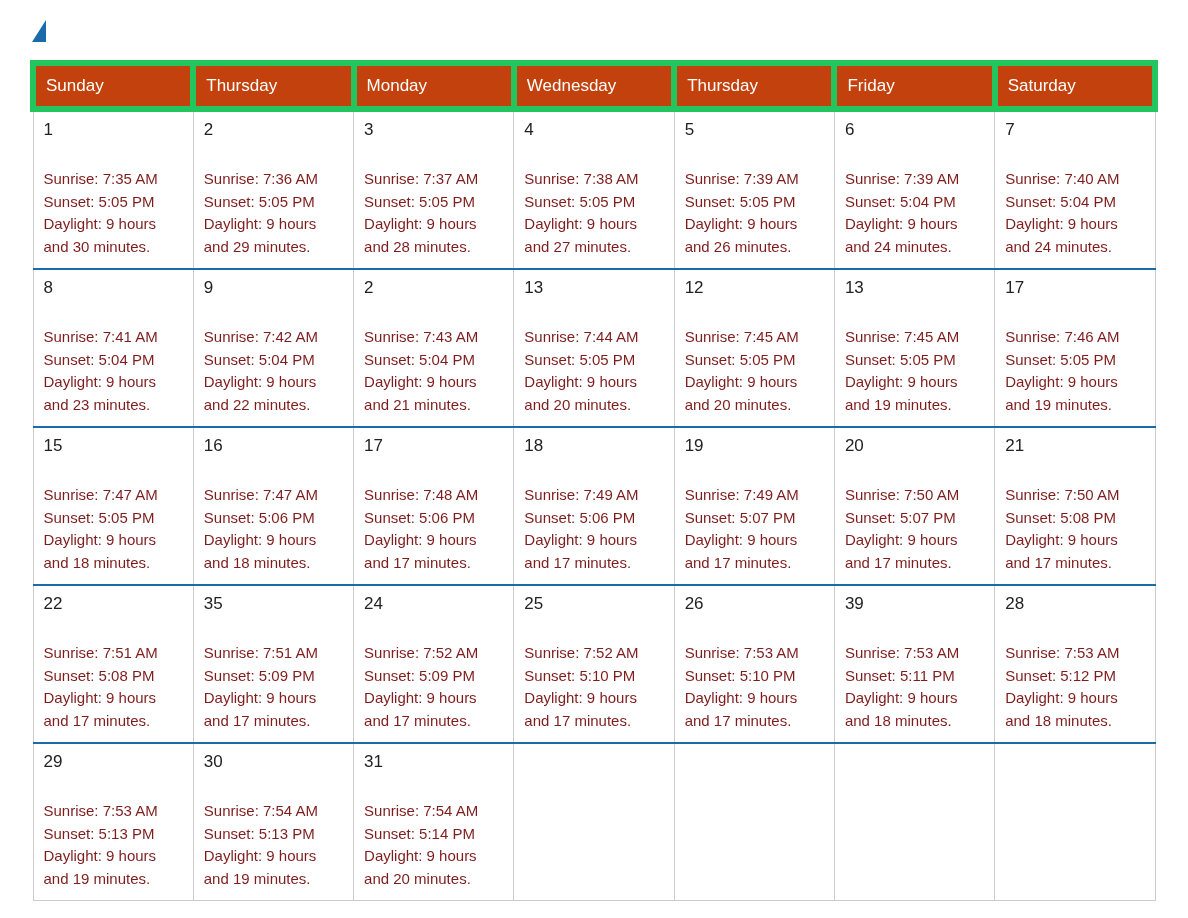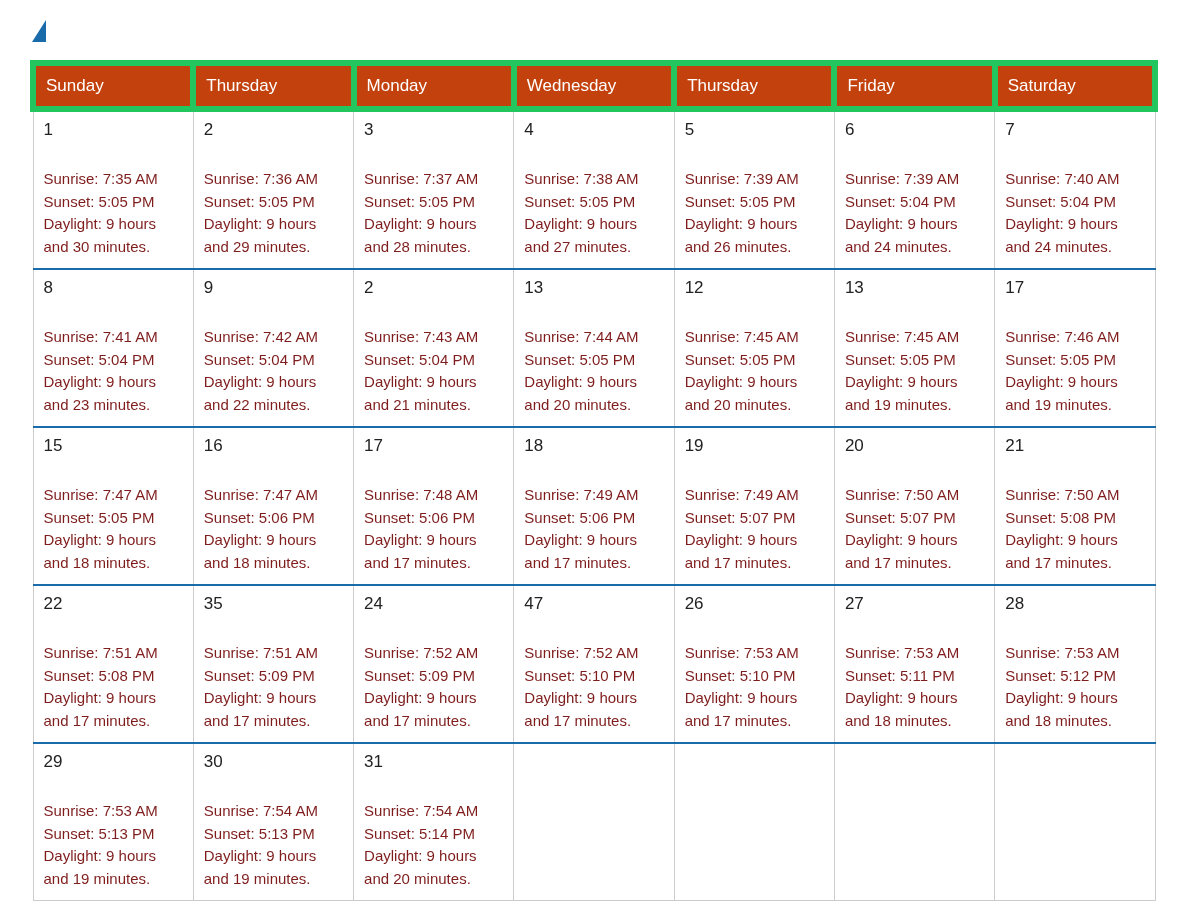--- a/index.html
+++ b/index.html
@@ -234,29 +234,29 @@
         </td>
         <td>
           <span class="day-number">35</span>
           <div class="day-info">Sunrise: 7:51 AM<br>Sunset: 5:09 PM<br>Daylight: 9 hours<br>and 17 minutes.</div>
         </td>
         <td>
           <span class="day-number">24</span>
           <div class="day-info">Sunrise: 7:52 AM<br>Sunset: 5:09 PM<br>Daylight: 9 hours<br>and 17 minutes.</div>
         </td>
         <td>
-          <span class="day-number">47</span>
+          <span class="day-number">25</span>
           <div class="day-info">Sunrise: 7:52 AM<br>Sunset: 5:10 PM<br>Daylight: 9 hours<br>and 17 minutes.</div>
         </td>
         <td>
           <span class="day-number">26</span>
           <div class="day-info">Sunrise: 7:53 AM<br>Sunset: 5:10 PM<br>Daylight: 9 hours<br>and 17 minutes.</div>
         </td>
         <td>
-          <span class="day-number">27</span>
+          <span class="day-number">39</span>
           <div class="day-info">Sunrise: 7:53 AM<br>Sunset: 5:11 PM<br>Daylight: 9 hours<br>and 18 minutes.</div>
         </td>
         <td>
           <span class="day-number">28</span>
           <div class="day-info">Sunrise: 7:53 AM<br>Sunset: 5:12 PM<br>Daylight: 9 hours<br>and 18 minutes.</div>
         </td>
       </tr>
       <tr class="row-divider">
         <td>
           <span class="day-number">29</span>

